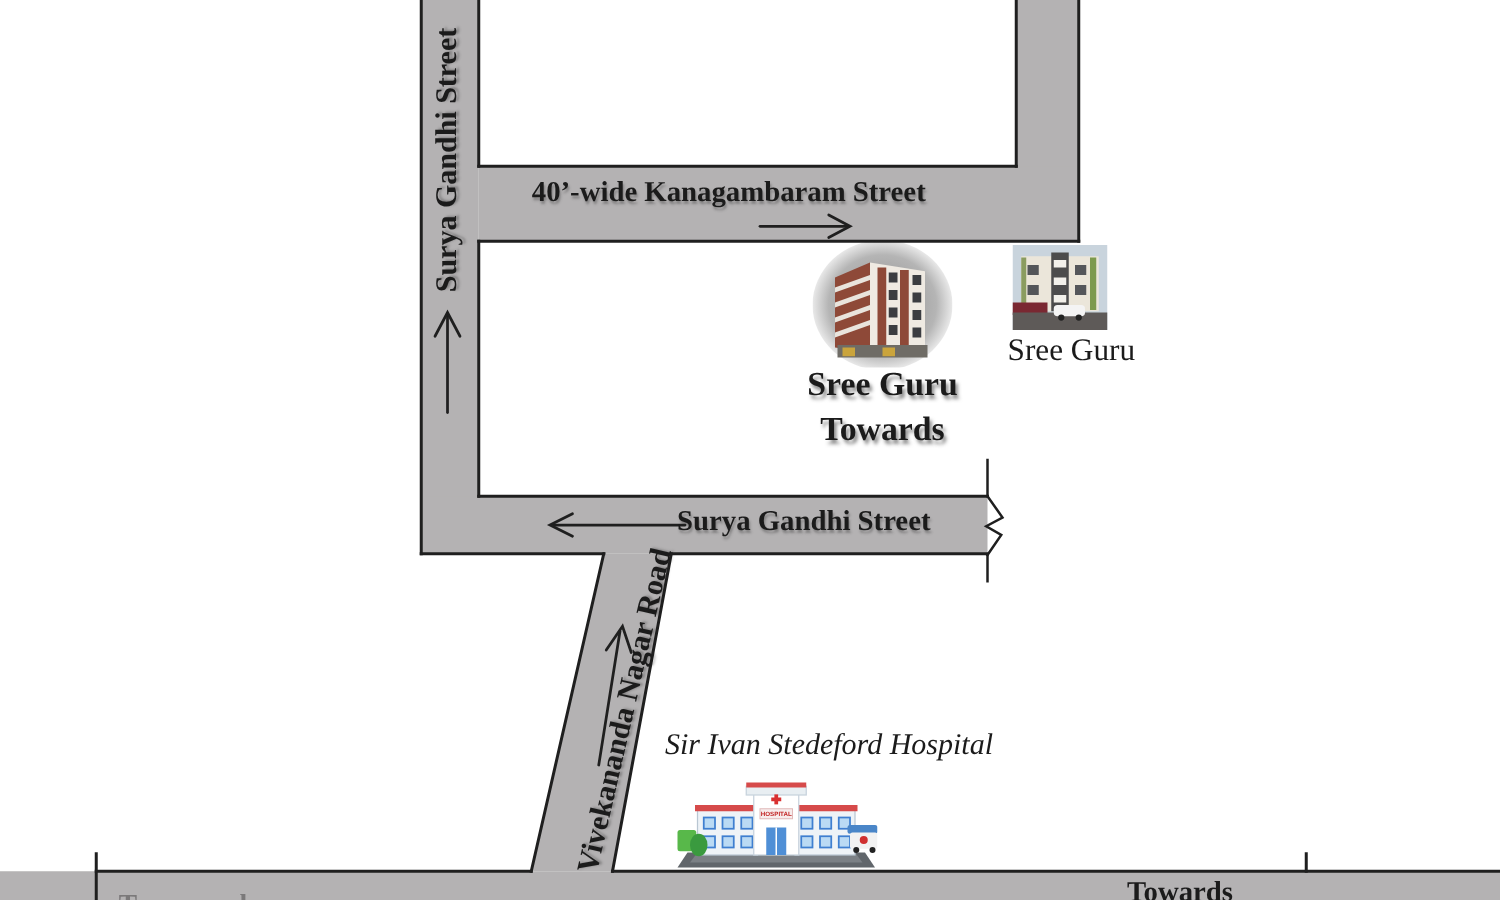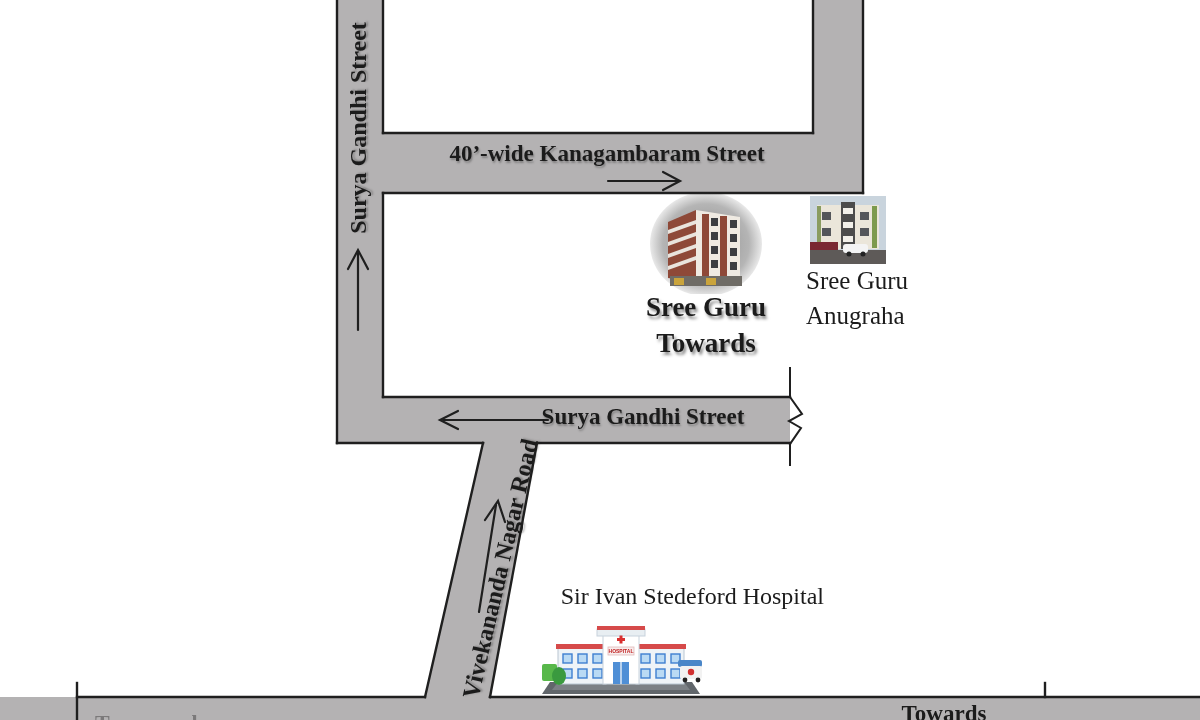--- a/index.html
+++ b/index.html
@@ -14,34 +14,34 @@
   .street-name{
     font-weight:bold;
     text-shadow:1px 2px 2px rgba(40,40,40,0.35);
     white-space:nowrap;
   }
   .lbl-vertical-street{
     left:210px;top:113px;width:300px;height:30px;
     font-size:24px;text-align:center;
     transform:rotate(-90deg);
   }
-  .lbl-kanagambaram{left:416px;top:141px;width:382px;font-size:23px;text-align:center;}
+  .lbl-kanagambaram{left:392px;top:141px;width:382px;font-size:23px;text-align:center;}
   .lbl-horizontal-street{left:518px;top:404px;width:250px;font-size:23px;text-align:center;}
   .lbl-vivekananda{
     left:352px;top:554px;width:300px;height:30px;
     font-size:24px;text-align:center;
     transform:rotate(-77deg);
   }
   .lbl-darshana{
     left:615px;top:289px;width:182px;
     font-size:27px;font-weight:bold;text-align:center;line-height:36px;
     text-shadow:2px 3px 3px rgba(30,30,30,0.5);
   }
   .lbl-anugraha{left:806px;top:263px;width:130px;font-size:25px;text-align:left;line-height:35px;}
-  .lbl-hospital{left:532px;top:583px;width:292px;font-size:24px;text-align:right;}
+  .lbl-hospital{left:532px;top:583px;width:292px;font-size:24px;text-align:left;font-style:italic;}
   .lbl-towards{left:884px;top:701px;width:120px;font-size:23px;font-weight:bold;text-align:center;}
   .lbl-cutoff{left:95px;top:710px;width:220px;font-size:22px;font-weight:bold;color:#6d6b6c;opacity:.8;letter-spacing:6px;}
   .photo{position:absolute;}
 </style>
 </head>
 <body>
 
 <div id="stage">
 
   <svg id="roads" width="1200" height="720" viewBox="0 0 1200 720">
@@ -215,21 +215,20 @@
 
   <div class="label street-name lbl-vivekananda">Vivekananda Nagar Road</div>
 
   <div class="label lbl-darshana">
     <div>Sree Guru</div>
     <div>Towards</div>
   </div>
 
   <div class="label lbl-anugraha">
     <div>Sree Guru</div>
-    <div>Anugraha</div>
   </div>
 
   <div class="label lbl-hospital">Sir Ivan Stedeford Hospital</div>
 
   <div class="label lbl-towards">Towards</div>
 
   <div class="label lbl-cutoff">Towards</div>
 
 </div>
 

